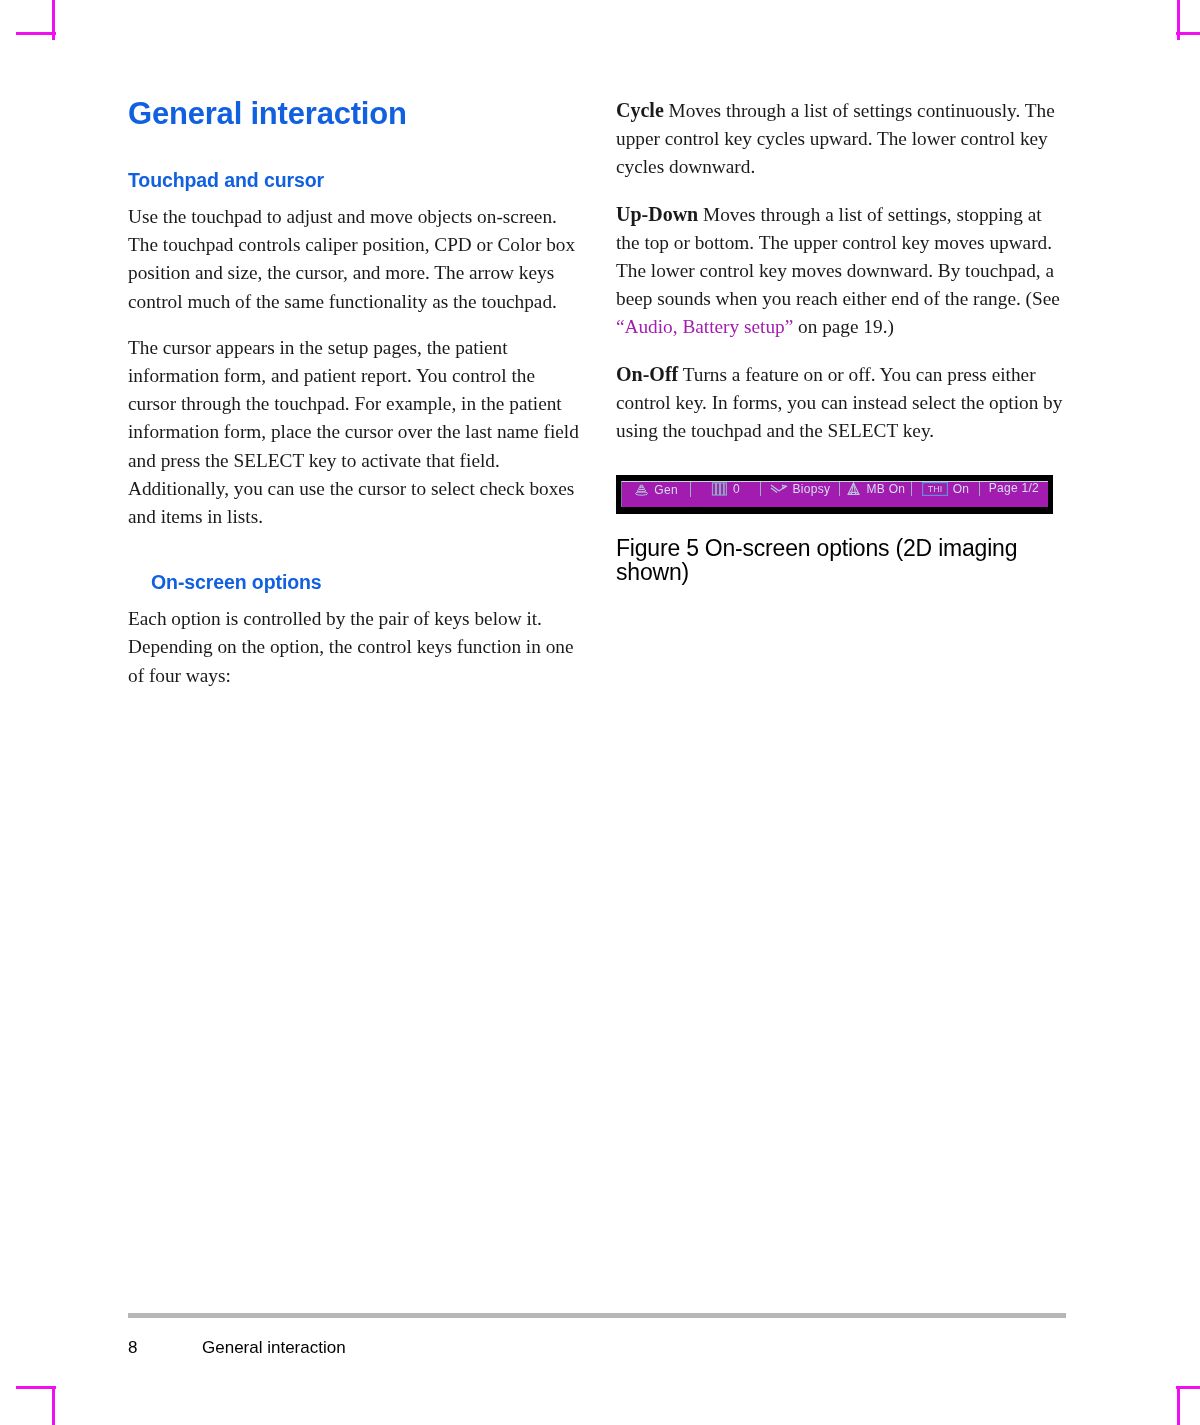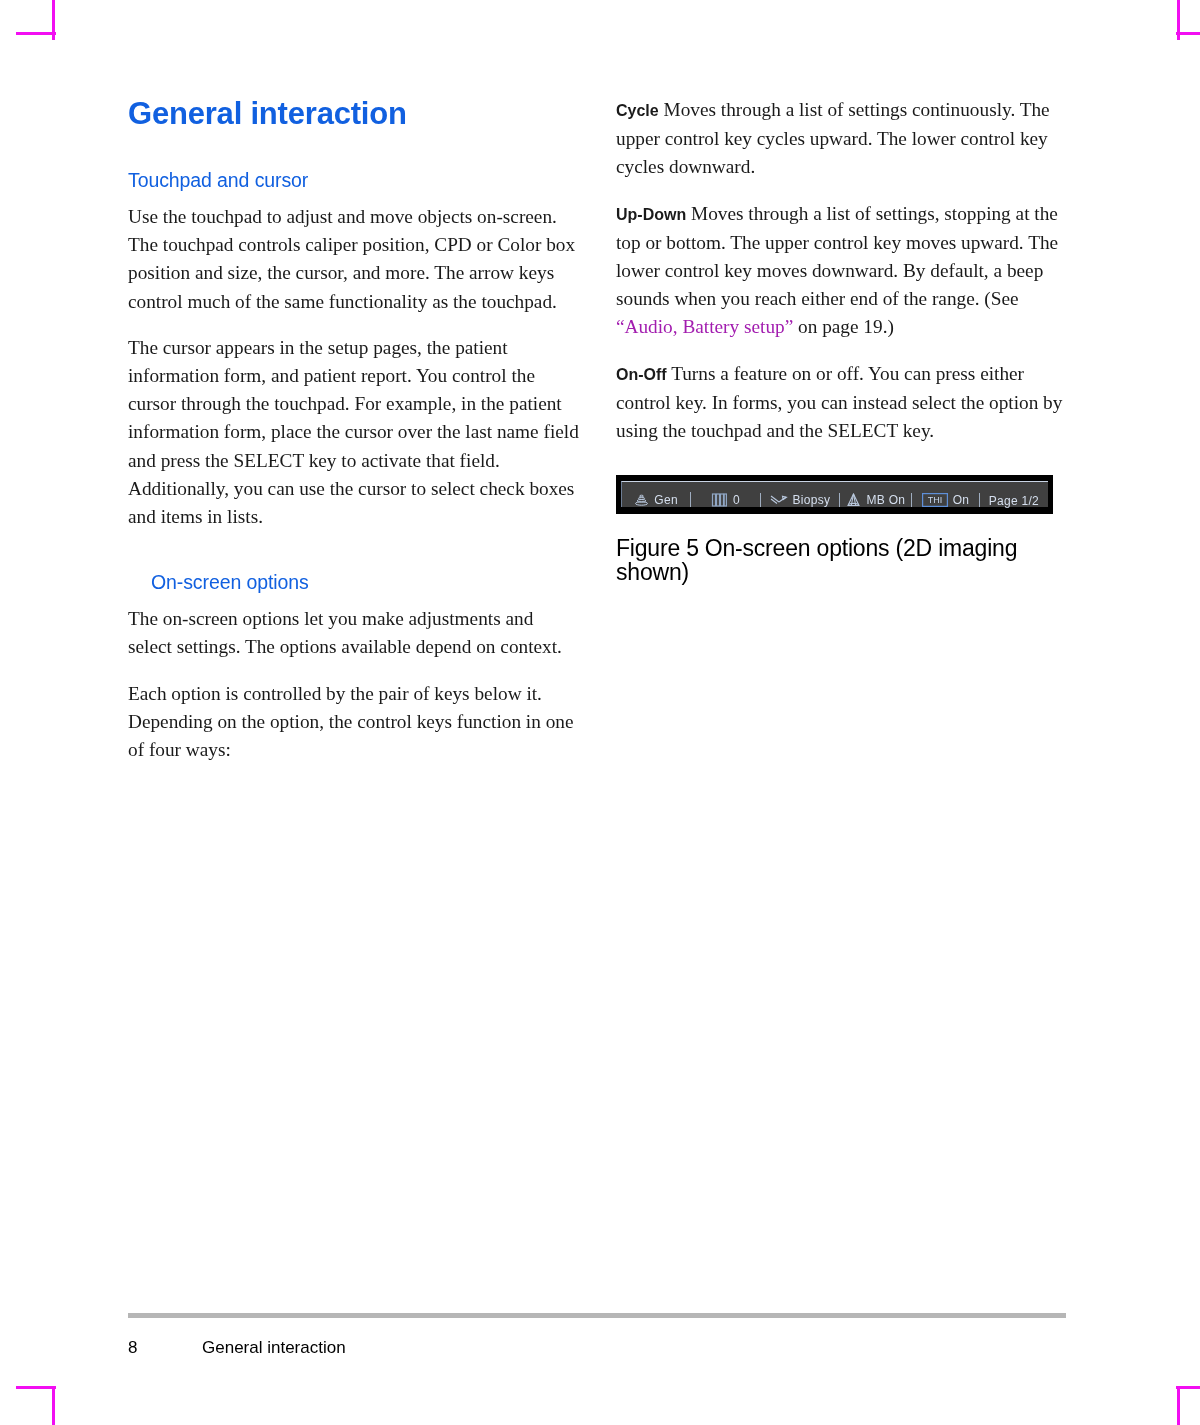--- a/index.html
+++ b/index.html
@@ -55,64 +55,64 @@
     font-weight: bold;
     font-size: 31px;
     line-height: 36px;
     color: #1160e0;
     margin: 0 0 36px 0;
     letter-spacing: -0.2px;
   }
 
   h2.subhead {
     font-family: "Liberation Sans", sans-serif;
-    font-weight: normal;
+    font-weight: bold;
     font-size: 19.5px;
     line-height: 24px;
     color: #1160e0;
     margin: 0 0 11px 0;
     letter-spacing: -0.1px;
   }
   h2.subhead.spaced { margin-top: 39px; margin-left: 23px; }
 
   p.body {
     font-family: "Liberation Serif", serif;
     font-size: 19.3px;
     line-height: 28.2px;
     margin: 0 0 18px 0;
     text-align: left;
     color: #1a1a1a;
   }
   p.body:last-child { margin-bottom: 12px; }
 
   .term {
-    font-family: Liberation Sans, sans-serif;
+    font-family: Liberation Serif, serif;
     font-weight: bold;
-    font-size: 16px;
+    font-size: 20px;
   }
 
   a.xref, .xref {
     color: #a21caf;
     text-decoration: none;
   }
 
   
   .figure-wrap {
     margin-top: 30px;
   }
   .toolbar-frame {
     width: 437px;
     background: #000000;
     padding: 6px 5px 7px 5px;
     box-sizing: border-box;
   }
   .toolbar {
     display: flex;
-    align-items: flex-end;
-    background: #404040;
+    align-items: flex-start;
+    background: #a21caf;
     height: 26px;
     border-top: 1px solid #c9d4e4;
     border-left: 1px solid #6d7d94;
     box-sizing: border-box;
   }
   .tb-cell {
     display: flex;
     align-items: center;
     justify-content: center;
     gap: 5px;
@@ -178,32 +178,31 @@
 
     <h1 class="title">General interaction</h1>
 
     <h2 class="subhead">Touchpad and cursor</h2>
 
     <p class="body">Use the touchpad to adjust and move objects on-screen. The touchpad controls caliper position, CPD or Color box position and size, the cursor, and more. The arrow keys control much of the same functionality as the touchpad.</p>
     <p class="body">The cursor appears in the setup pages, the patient information form, and patient report. You control the cursor through the touchpad. For example, in the patient information form, place the cursor over the last name field and press the SELECT key to activate that field. Additionally, you can use the cursor to select check boxes and items in lists.</p>
 
     <h2 class="subhead spaced">On-screen options</h2>
 
-    <p class="body">The on-screen options let you make adjustments and select settings. The options available depend on context.</p>
     <p class="body">Each option is controlled by the pair of keys below it. Depending on the option, the control keys function in one of four ways:</p>
   </div>
 
   <div class="col col-right">
 
     <p class="body">
       <span class="term">Cycle</span><span> Moves through a list of settings continuously. The upper control key cycles upward. The lower control key cycles downward.</span>
     </p>
 
     <p class="body">
-      <span class="term">Up-Down</span><span> Moves through a list of settings, stopping at the top or bottom. The upper control key moves upward. The lower control key moves downward. By default, a beep sounds when you reach either end of the range. (See </span><a class="xref" href="#">“Audio, Battery setup”</a><span> on page 19.)</span>
+      <span class="term">Up-Down</span><span> Moves through a list of settings, stopping at the top or bottom. The upper control key moves upward. The lower control key moves downward. By touchpad, a beep sounds when you reach either end of the range. (See </span><a class="xref" href="#">“Audio, Battery setup”</a><span> on page 19.)</span>
     </p>
 
     <p class="body">
       <span class="term">On-Off</span><span> Turns a feature on or off. You can press either control key. In forms, you can instead select the option by using the touchpad and the SELECT key.</span>
     </p>
 
 
     <div class="figure-wrap">
       <div class="toolbar-frame">
         <div class="toolbar">

